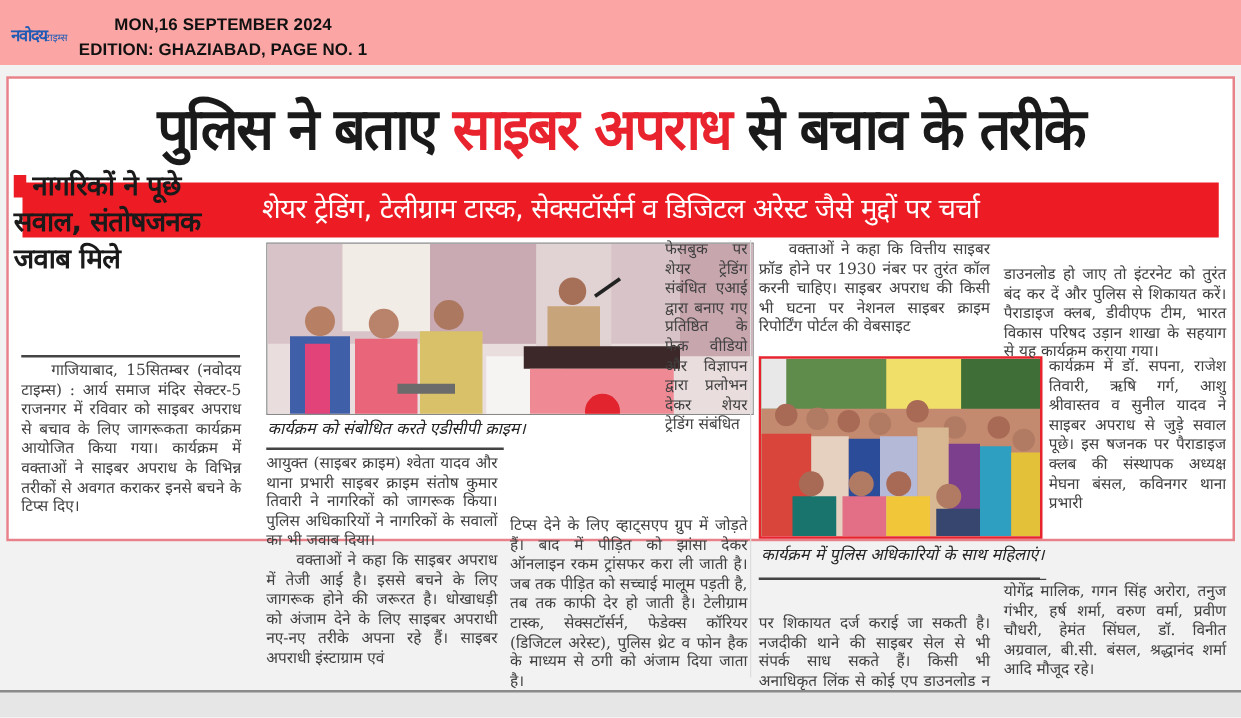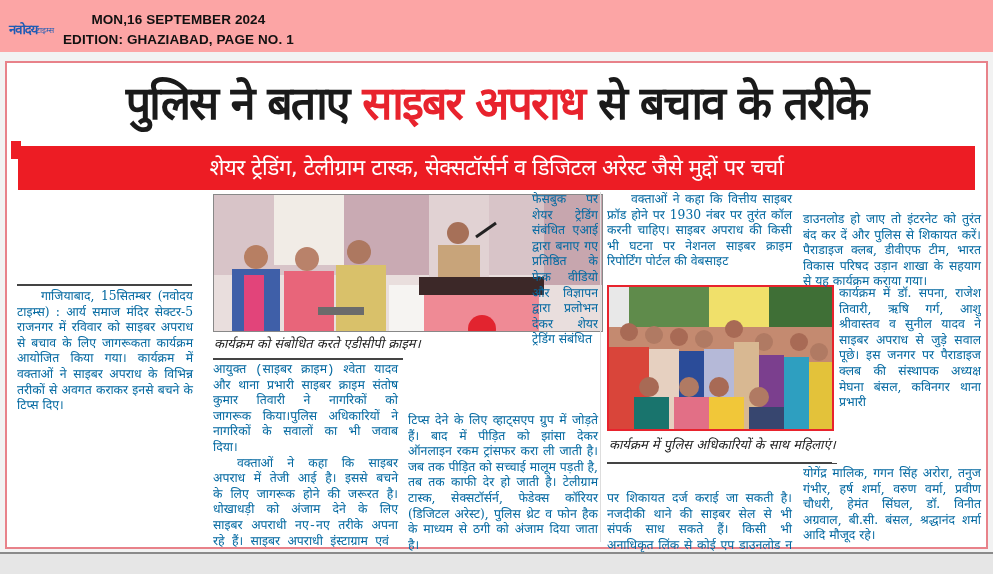--- a/index.html
+++ b/index.html
@@ -7,27 +7,27 @@
   body { position: relative; font-family: "Liberation Sans", "DejaVu Sans", sans-serif; color: #222; }
 
   
   .topbar { position: absolute; left: 0; top: 0; width: 993px; height: 52px; background: #fca5a5; }
   .logo { position: absolute; left: 9px; top: 20px; width: 44px; height: 20px; }
   .logo .l1 { position: absolute; left: 0; top: 0; font: bold 13px "DejaVu Sans", sans-serif; color: #1e5bb5; letter-spacing: -1px; line-height: 20px; }
   .logo .l2 { position: absolute; left: 27px; top: 5px; font: 8px "DejaVu Sans", sans-serif; color: #1e5bb5; line-height: 12px; }
   .meta { position: absolute; left: 63px; top: 10px; font: bold 13.5px "Liberation Sans", sans-serif; color: #111; line-height: 20px; letter-spacing: 0.1px; text-align: center; }
 
   
-  .clip { position: absolute; left: 5px; top: 61px; width: 983px; height: 488px; background: #fff; border: 2px solid #e8828a; }
+  .clip { position: absolute; left: 5px; top: 61px; width: 983px; height: 372px; background: #fff; border: 2px solid #e8828a; }
   .headline { position: absolute; left: 0; top: 6px; width: 100%; text-align: center; font: bold 46px "DejaVu Sans", sans-serif; letter-spacing: -2px; line-height: 68px; color: #1a1a1a; white-space: nowrap; transform: scaleX(0.97); }
   .headline .red { color: #e8232d; }
   .subbar { position: absolute; left: 11px; top: 83px; width: 957px; height: 44px; background: #ed1c24; color: #ffffff; text-align: center; font: 22px "DejaVu Sans", sans-serif; line-height: 44px; letter-spacing: -0.5px; white-space: nowrap; }
 
   
-  .col { position: absolute; font: 12.3px "DejaVu Serif", serif; line-height: 15.6px; color: #0369a1; text-align: justify; }
+  .col { position: absolute; font: 12.3px "DejaVu Serif", serif; line-height: 15.6px; color: #404040; text-align: justify; }
   .col p { text-indent: 0; }
   .col p.ind { text-indent: 24px; }
 
   .sidehead { position: absolute; left: 11px; top: 135px; width: 185px; font: bold 22px "DejaVu Sans", sans-serif; line-height: 29px; color: #1a1a1a; letter-spacing: -0.5px; }
   .sidehead .sq { display: inline-block; width: 10px; height: 18px; background: #ed1c24; margin-right: 5px; vertical-align: -2px; }
   .rule { position: absolute; height: 1.5px; background: #444; }
 
   .photo { position: absolute; overflow: hidden; }
   .caption { position: absolute; font: italic 13px "DejaVu Serif", serif; line-height: 18px; color: #222; white-space: nowrap; }
 
@@ -45,21 +45,21 @@
     <div>MON,16 SEPTEMBER 2024</div>
     <div>EDITION: GHAZIABAD, PAGE NO. 1</div>
   </div>
 </div>
 
 <div class="clip">
   <div class="headline"><span>पुलिस ने बताए </span><span class="red">साइबर अपराध</span><span> से बचाव के तरीके</span></div>
   <div class="subbar">शेयर ट्रेडिंग, टेलीग्राम टास्क, सेक्सटॉर्सर्न व डिजिटल अरेस्ट जैसे मुद्दों पर चर्चा</div>
 </div>
 
-<div class="sidehead"><span class="sq"></span></div>
+<div class="sidehead"><span class="sq"></span><span>नागरिकों ने पूछे सवाल, संतोषजनक जवाब मिले</span></div>
 <div class="rule" style="left:17px; top:284px; width:175px;"></div>
 <div class="col" style="left:17px; top:289px; width:176px;">
   <p class="ind">गाजियाबाद, 15सितम्बर (नवोदय टाइम्स) : आर्य समाज मंदिर सेक्टर-5 राजनगर में रविवार को साइबर अपराध से बचाव के लिए जागरूकता कार्यक्रम आयोजित किया गया। कार्यक्रम में वक्ताओं ने साइबर अपराध के विभिन्न तरीकों से अवगत कराकर इनसे बचने के टिप्स दिए।</p>
 </div>
 
 <div class="photo" style="left:213px; top:194px; width:390px; height:138px; border:1px solid #888;">
   <svg width="390" height="138" viewBox="0 0 390 138">
     <rect width="390" height="138" fill="#e9dedd"></rect>
     <rect x="0" y="0" width="390" height="80" fill="#d8c4c8"></rect>
     <rect x="60" y="0" width="70" height="70" fill="#f1ece6"></rect>
@@ -79,21 +79,21 @@
     <rect x="224" y="50" width="42" height="38" fill="#c8a47a"></rect>
     <line x1="262" y1="42" x2="282" y2="28" stroke="#222" stroke-width="3"></line>
     <rect x="205" y="82" width="125" height="18" fill="#3c2828"></rect>
     <rect x="210" y="100" width="115" height="38" fill="#ef8a95"></rect>
     <circle cx="268" cy="134" r="14" fill="#e2242f"></circle>
   </svg>
 </div>
 <div class="caption" style="left:214px; top:335px;">कार्यक्रम को संबोधित करते एडीसीपी क्राइम।</div>
 <div class="rule" style="left:213px; top:358px; width:190px;"></div>
 
-<div class="col" style="left:213px; top:363px; width:185px;font-family:Liberation Mono, monospace;">
+<div class="col" style="left:213px; top:363px; width:185px;">
   <p>आयुक्त (साइबर क्राइम) श्वेता यादव और थाना प्रभारी साइबर क्राइम संतोष कुमार तिवारी ने नागरिकों को जागरूक किया।पुलिस अधिकारियों ने नागरिकों के सवालों का भी जवाब दिया।</p>
   <p class="ind">वक्ताओं ने कहा कि साइबर अपराध में तेजी आई है। इससे बचने के लिए जागरूक होने की जरूरत है। धोखाधड़ी को अंजाम देने के लिए साइबर अपराधी नए-नए तरीके अपना रहे हैं। साइबर अपराधी इंस्टाग्राम एवं</p>
 </div>
 
 <div class="col" style="left:532px; top:192px; width:66px; height:216px; overflow:hidden;">फेसबुक पर शेयर ट्रेडिंग संबंधित एआई द्वारा बनाए गए प्रतिष्ठित के फेक वीडियो और विज्ञापन द्वारा प्रलोभन देकर शेयर ट्रेडिंग संबंधित</div>
 <div class="col" style="left:408px; top:413px; width:190px;">टिप्स देने के लिए व्हाट्सएप ग्रुप में जोड़ते हैं। बाद में पीड़ित को झांसा देकर ऑनलाइन रकम ट्रांसफर करा ली जाती है। जब तक पीड़ित को सच्चाई मालूम पड़ती है, तब तक काफी देर हो जाती है। टेलीग्राम टास्क, सेक्सटॉर्सर्न, फेडेक्स कॉरियर (डिजिटल अरेस्ट), पुलिस थ्रेट व फोन हैक के माध्यम से ठगी को अंजाम दिया जाता है।</div>
 
 <div class="col" style="left:607px; top:192px; width:185px;">
   <p class="ind">वक्ताओं ने कहा कि वित्तीय साइबर फ्रॉड होने पर 1930 नंबर पर तुरंत कॉल करनी चाहिए। साइबर अपराध की किसी भी घटना पर नेशनल साइबर क्राइम रिपोर्टिंग पोर्टल की वेबसाइट</p>
 </div>
@@ -128,19 +128,19 @@
     <rect x="65" y="110" width="35" height="32" fill="#e26f86"></rect>
     <rect x="100" y="110" width="35" height="32" fill="#f1c739"></rect>
     <rect x="140" y="120" width="35" height="22" fill="#37466f"></rect>
   </svg>
 </div>
 <div class="caption" style="left:609px; top:436px;">कार्यक्रम में पुलिस अधिकारियों के साथ महिलाएं।</div>
 <div class="rule" style="left:607px; top:462px; width:225px;"></div>
 <div class="col" style="left:607px; top:491px; width:185px;">पर शिकायत दर्ज कराई जा सकती है। नजदीकी थाने की साइबर सेल से भी संपर्क साध सकते हैं। किसी भी अनाधिकृत लिंक से कोई एप डाउनलोड न करें। यदि गलती से कोई एप</div>
 
 <div class="col" style="left:803px; top:192px; width:178px;margin-top:20px;">डाउनलोड हो जाए तो इंटरनेट को तुरंत बंद कर दें और पुलिस से शिकायत करें। पैराडाइज क्लब, डीवीएफ टीम, भारत विकास परिषद उड़ान शाखा के सहयाग से यह कार्यक्रम कराया गया।</div>
-<div class="col" style="left:839px; top:286px; width:142px; height:172px; overflow:hidden;">कार्यक्रम में डॉ. सपना, राजेश तिवारी, ऋषि गर्ग, आशु श्रीवास्तव व सुनील यादव ने साइबर अपराध से जुड़े सवाल पूछे। इस जनगर पर पैराडाइज क्लब की संस्थापक अध्यक्ष मेघना बंसल, कविनगर थाना प्रभारी</div>
+<div class="col" style="left:839px; top:286px; width:142px; height:172px; overflow:hidden;">कार्यक्रम में डॉ. सपना, राजेश तिवारी, ऋषि गर्ग, आशु श्रीवास्तव व सुनील यादव ने साइबर अपराध से जुड़े सवाल पूछे। इस षजनक पर पैराडाइज क्लब की संस्थापक अध्यक्ष मेघना बंसल, कविनगर थाना प्रभारी</div>
 <div class="rule" style="left:803px; top:463px; width:34px; height:1px;"></div>
 <div class="col" style="left:803px; top:466px; width:178px;">योगेंद्र मालिक, गगन सिंह अरोरा, तनुज गंभीर, हर्ष शर्मा, वरुण वर्मा, प्रवीण चौधरी, हेमंत सिंघल, डॉ. विनीत अग्रवाल, बी.सी. बंसल, श्रद्धानंद शर्मा आदि मौजूद रहे।</div>
 
 <div style="position:absolute; left:600px; top:192px; width:1px; height:350px; background:#ddd;"></div>
 
 <div class="botline"></div>
 
 </body></html>

